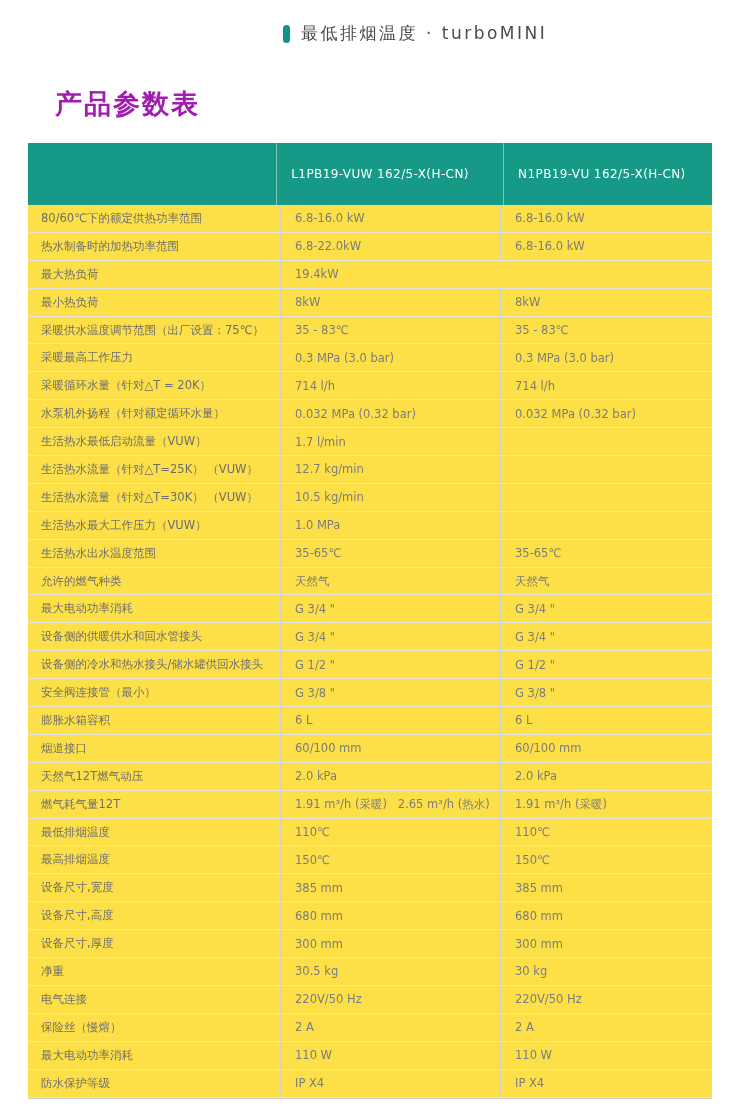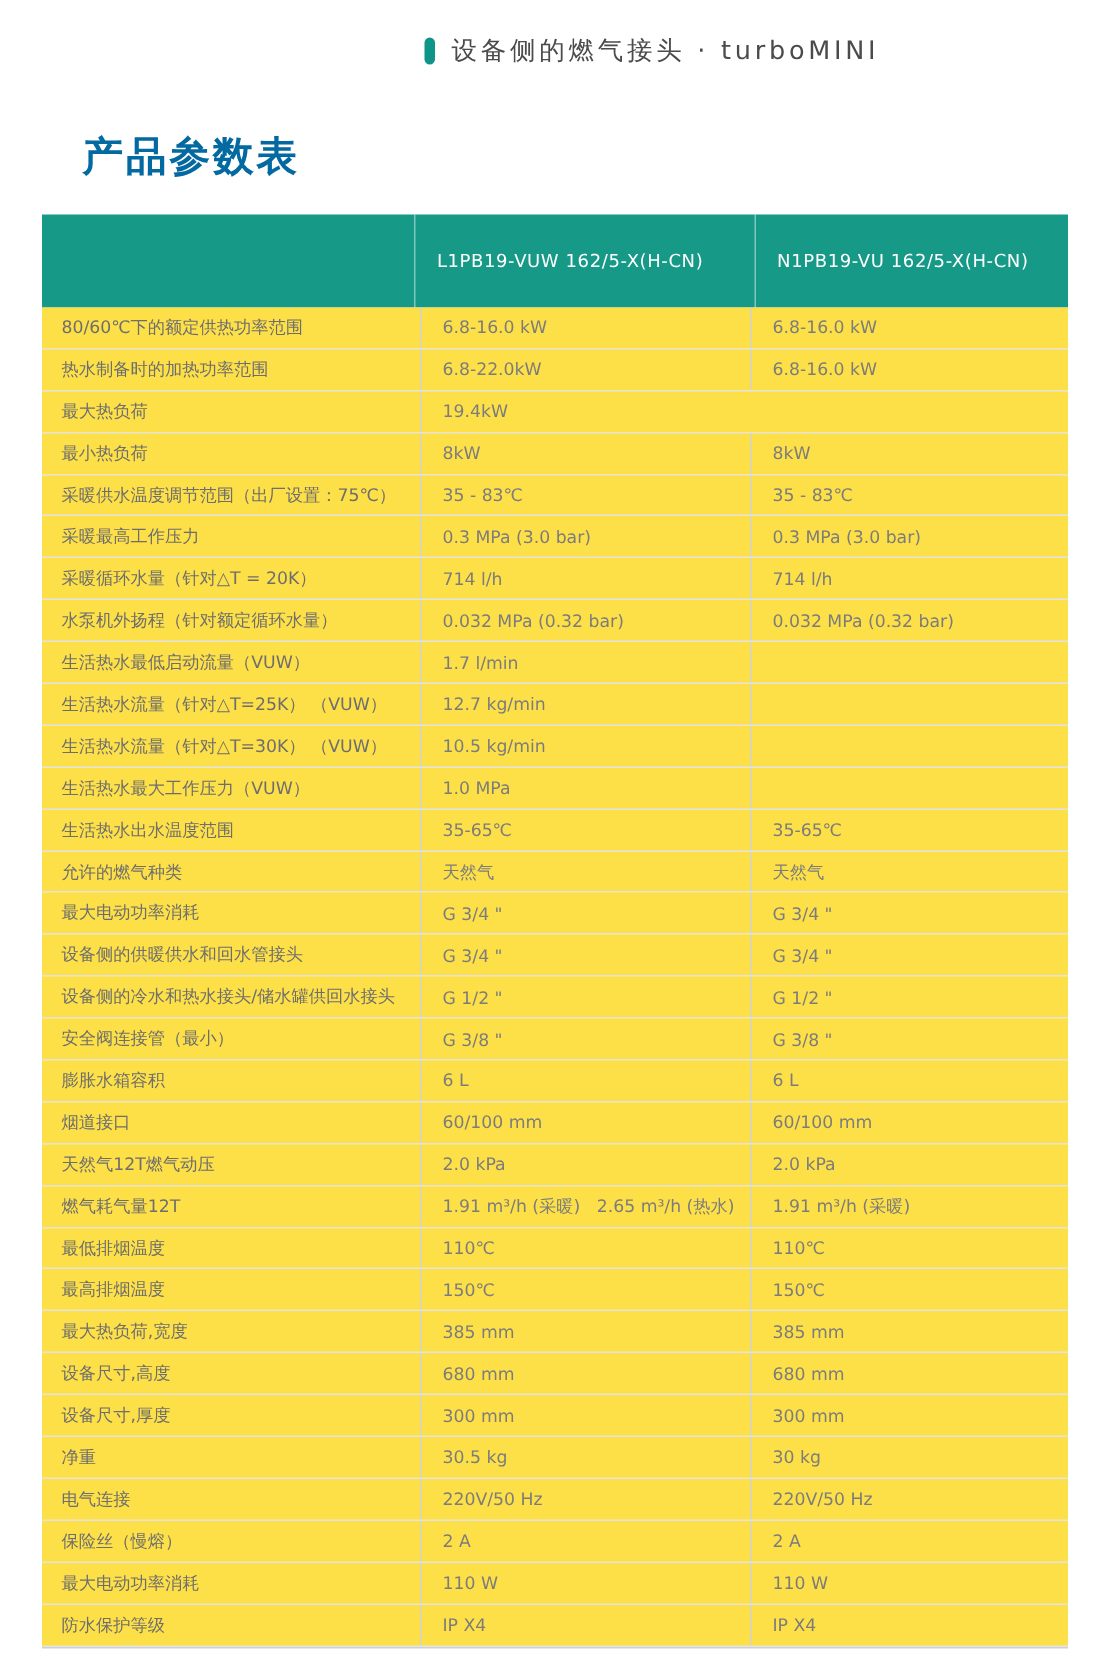--- a/index.html
+++ b/index.html
@@ -20,21 +20,21 @@
     width:7px; height:18px; border-radius:3.5px;
     background:#0f9488; flex:0 0 auto;
   }
   .top-header-text {
     font-size:17px; color:#4b4b4b; letter-spacing:2.5px;
     white-space:nowrap;
   }
   
   .page-title {
     position:absolute; left:55px; top:86px;
-    font-size:27px; font-weight:bold; color:#0369a1;
+    font-size:27px; font-weight:bold; color:#a21caf;
     letter-spacing:2px; white-space:nowrap;
   }
   
   .spec-table {
     position:absolute; left:28px; top:143px; width:684px;
     border-bottom:1px solid #cfcfcf;
   }
   .thead {
     display:flex; background:#169a87; height:62px;
   }
@@ -60,21 +60,21 @@
   .td.c2 { width:220px; padding-left:14px; border-left:1px solid #d2d2d2; }
   .td.c3 { width:212px; padding-left:14px; border-left:1px solid #d2d2d2; }
 </style>
 </head>
 <body>
 
 <div class="page">
 
   <div class="top-header">
     <span class="accent-bar"></span>
-    <span class="top-header-text">设备侧的燃气接头 · turboMINI</span>
+    <span class="top-header-text">最低排烟温度 · turboMINI</span>
   </div>
 
   <div class="page-title">产品参数表</div>
 
   <div class="spec-table">
     <div class="thead">
       <div class="th c1"></div>
       <div class="th c2">L1PB19-VUW 162/5-X(H-CN)</div>
       <div class="th c3">N1PB19-VU 162/5-X(H-CN)</div>
     </div>
@@ -192,21 +192,21 @@
           <div class="td c1">最低排烟温度</div>
           <div class="td c2">110℃</div>
           <div class="td c3">110℃</div>
         </div>
         <div class="tr">
           <div class="td c1">最高排烟温度</div>
           <div class="td c2">150℃</div>
           <div class="td c3">150℃</div>
         </div>
         <div class="tr">
-          <div class="td c1">最大热负荷,宽度</div>
+          <div class="td c1">设备尺寸,宽度</div>
           <div class="td c2">385 mm</div>
           <div class="td c3">385 mm</div>
         </div>
         <div class="tr">
           <div class="td c1">设备尺寸,高度</div>
           <div class="td c2">680 mm</div>
           <div class="td c3">680 mm</div>
         </div>
         <div class="tr">
           <div class="td c1">设备尺寸,厚度</div>

